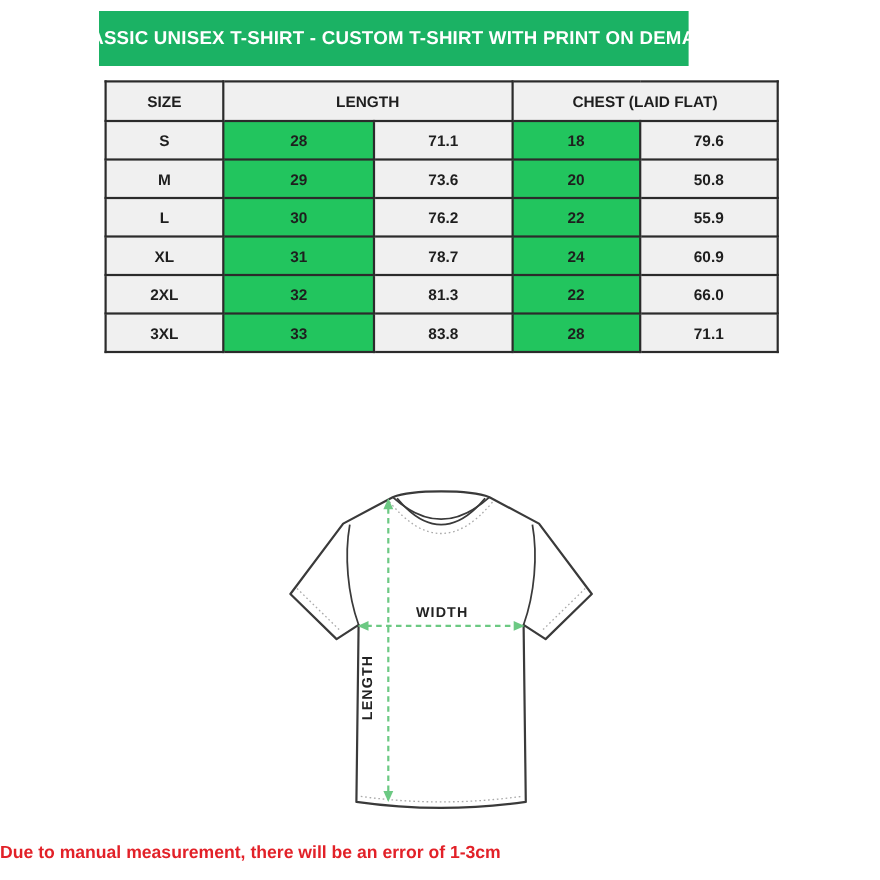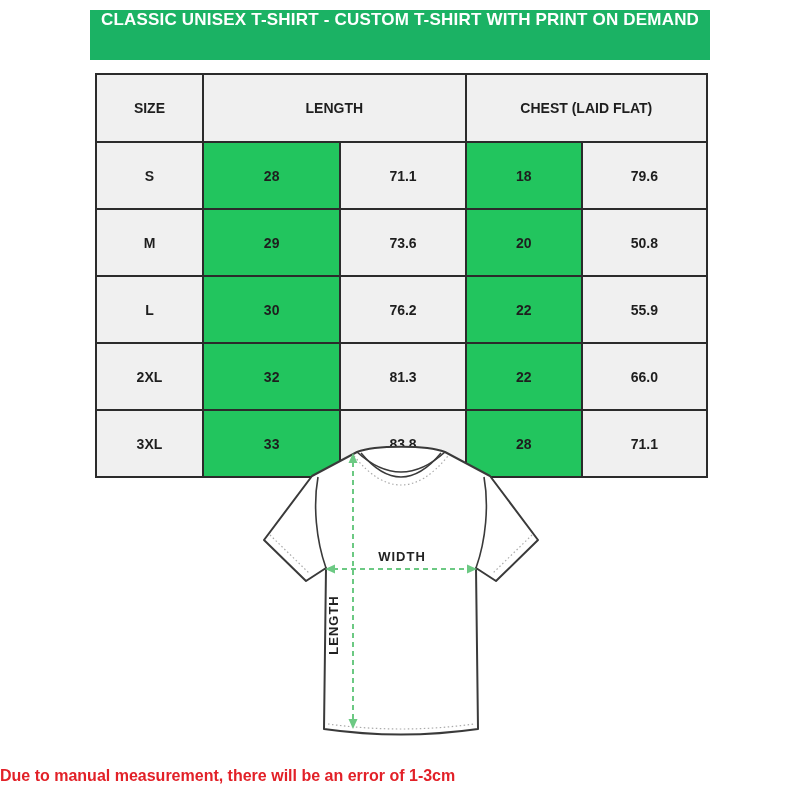--- a/index.html
+++ b/index.html
@@ -10,37 +10,37 @@
     --stitch-gray:#aaaaaa;
     --arrow-green:#6cc983;
     --note-red:#e22128;
     --text-dark:#1e1e1e;
   }
   html,body{margin:0;padding:0;}
   body{font-family:"Liberation Sans", sans-serif; background:#ffffff;}
   .page{position:relative;width:800px;height:800px;background:#ffffff;overflow:hidden;}
 
   .banner{
-    position:absolute;left:90px;top:10px;width:620px;height:50px;
+    position:absolute;left:90px;top:10px;width:536px;height:50px;
     background:var(--banner-green);
-    display:flex;justify-content:center;
+    display:flex;align-items:center;justify-content:center;
   }
   .banner-title{
     color:#ffffff;font-size:17px;font-weight:bold;letter-spacing:.2px;white-space:nowrap;
   }
 
   table.size-chart{
     position:absolute;left:95px;top:73px;width:613px;
     border-collapse:collapse;table-layout:fixed;
     font-size:14px;font-weight:bold;color:var(--text-dark);
   }
   table.size-chart th, table.size-chart td{
     border:2px solid var(--border-dark);
     text-align:center;vertical-align:middle;
-    padding:16px;
+    padding:0;
   }
   table.size-chart th{height:34px;background:var(--cell-gray);}
   table.size-chart td{height:33px;}
   td.c-size{background:var(--cell-gray);}
   td.c-in{background:#22c55e;font-weight:bold;}
   td.c-cm{background:var(--cell-gray);font-weight:bold;margin-top:29px;}
 
   svg.tshirt{position:absolute;left:250px;top:440px;width:310px;height:310px;}
   .shirt-fill{fill:#ffffff;stroke:var(--shirt-line);stroke-width:2;stroke-linejoin:round;}
   .shirt-line{fill:none;stroke:var(--shirt-line);stroke-width:1.6;}
@@ -94,20 +94,27 @@
         <td class="c-cm">50.8</td>
       </tr>
       <tr>
         <td class="c-size">L</td>
         <td class="c-in">30</td>
         <td class="c-cm">76.2</td>
         <td class="c-in">22</td>
         <td class="c-cm">55.9</td>
       </tr>
       <tr>
+        <td class="c-size">XL</td>
+        <td class="c-in">31</td>
+        <td class="c-cm">78.7</td>
+        <td class="c-in">24</td>
+        <td class="c-cm">60.9</td>
+      </tr>
+      <tr>
         <td class="c-size">2XL</td>
         <td class="c-in">32</td>
         <td class="c-cm">81.3</td>
         <td class="c-in">22</td>
         <td class="c-cm">66.0</td>
       </tr>
       <tr>
         <td class="c-size">3XL</td>
         <td class="c-in">33</td>
         <td class="c-cm">83.8</td>

